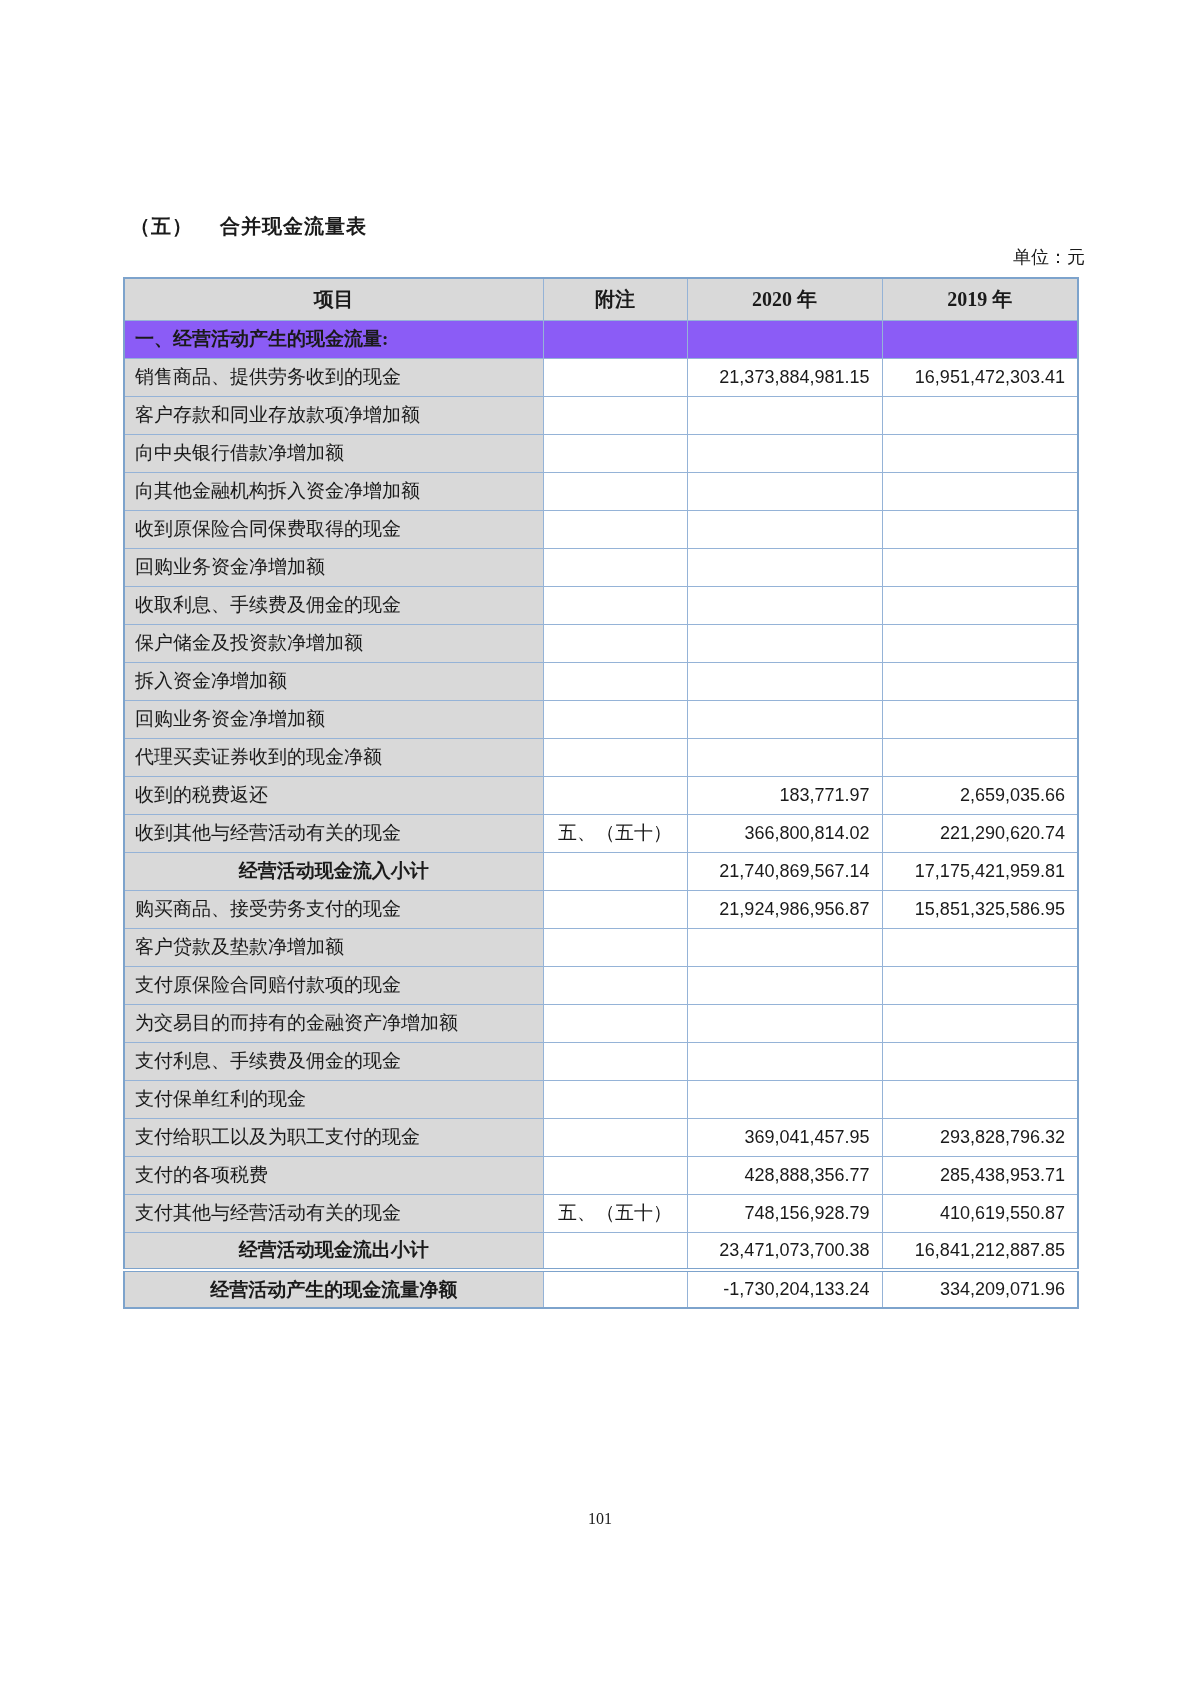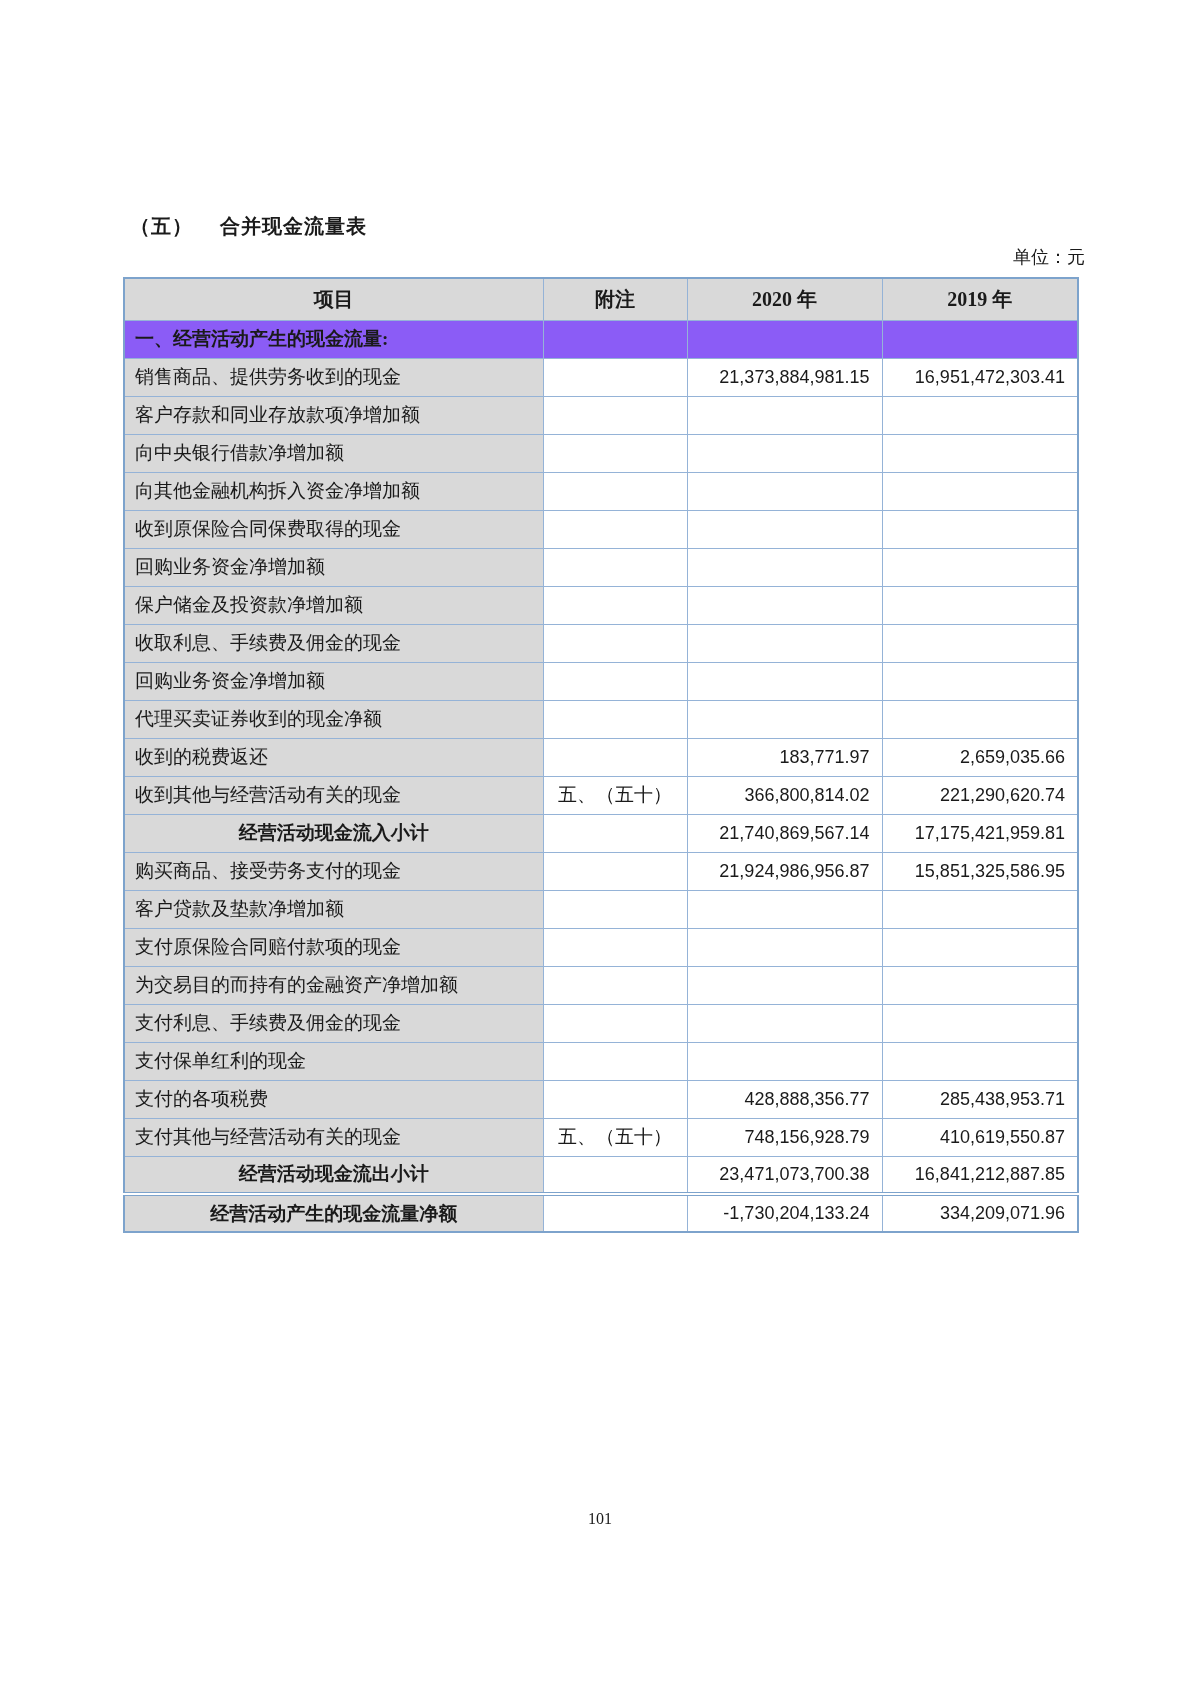--- a/index.html
+++ b/index.html
@@ -164,27 +164,33 @@
           <td class="c-num"></td>
           <td class="c-num"></td>
         </tr>
         <tr class="row-item">
           <td class="c-label">回购业务资金净增加额</td>
           <td class="c-note"></td>
           <td class="c-num"></td>
           <td class="c-num"></td>
         </tr>
         <tr class="row-item">
+          <td class="c-label">收取利息、手续费及佣金的现金</td>
+          <td class="c-note"></td>
+          <td class="c-num"></td>
+          <td class="c-num"></td>
+        </tr>
+        <tr class="row-item">
           <td class="c-label">保户储金及投资款净增加额</td>
           <td class="c-note"></td>
           <td class="c-num"></td>
           <td class="c-num"></td>
         </tr>
         <tr class="row-item">
-          <td class="c-label">收取利息、手续费及佣金的现金</td>
+          <td class="c-label">拆入资金净增加额</td>
           <td class="c-note"></td>
           <td class="c-num"></td>
           <td class="c-num"></td>
         </tr>
         <tr class="row-item">
           <td class="c-label">回购业务资金净增加额</td>
           <td class="c-note"></td>
           <td class="c-num"></td>
           <td class="c-num"></td>
         </tr>
@@ -242,20 +248,26 @@
           <td class="c-num"></td>
           <td class="c-num"></td>
         </tr>
         <tr class="row-item">
           <td class="c-label">支付保单红利的现金</td>
           <td class="c-note"></td>
           <td class="c-num"></td>
           <td class="c-num"></td>
         </tr>
         <tr class="row-item">
+          <td class="c-label">支付给职工以及为职工支付的现金</td>
+          <td class="c-note"></td>
+          <td class="c-num">369,041,457.95</td>
+          <td class="c-num">293,828,796.32</td>
+        </tr>
+        <tr class="row-item">
           <td class="c-label">支付的各项税费</td>
           <td class="c-note"></td>
           <td class="c-num">428,888,356.77</td>
           <td class="c-num">285,438,953.71</td>
         </tr>
         <tr class="row-item">
           <td class="c-label">支付其他与经营活动有关的现金</td>
           <td class="c-note">五、（五十）</td>
           <td class="c-num">748,156,928.79</td>
           <td class="c-num">410,619,550.87</td>

